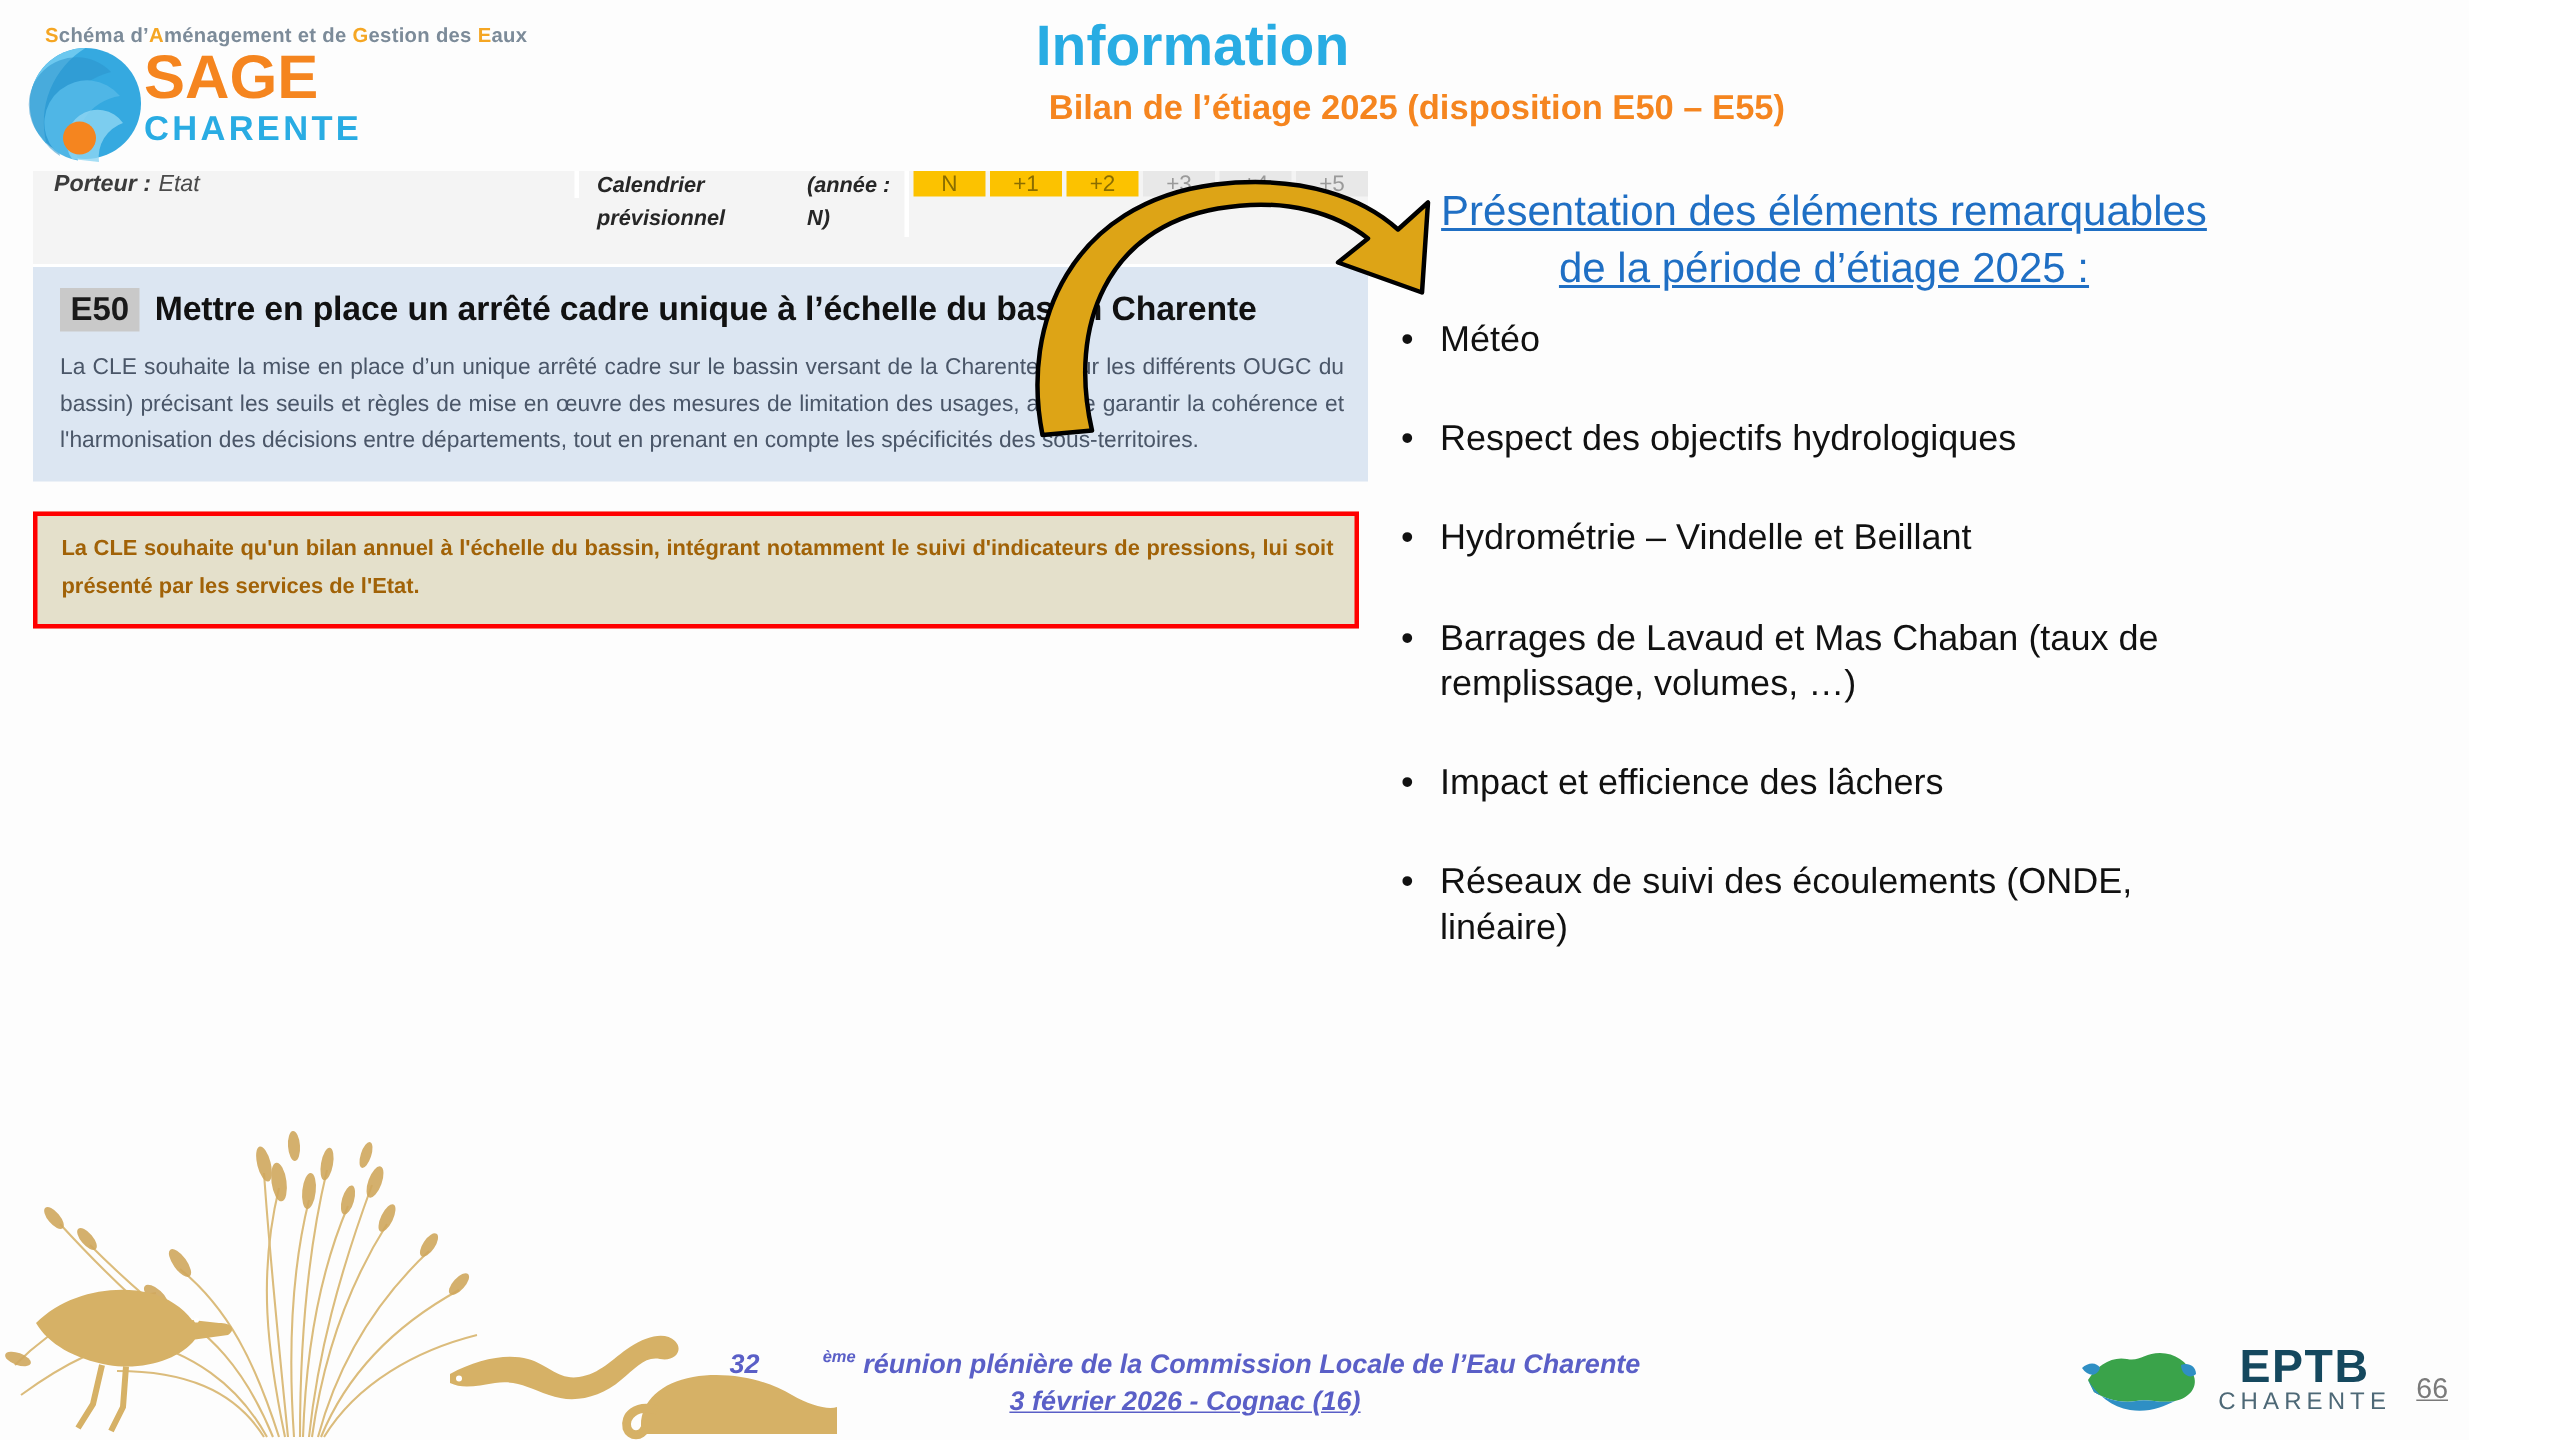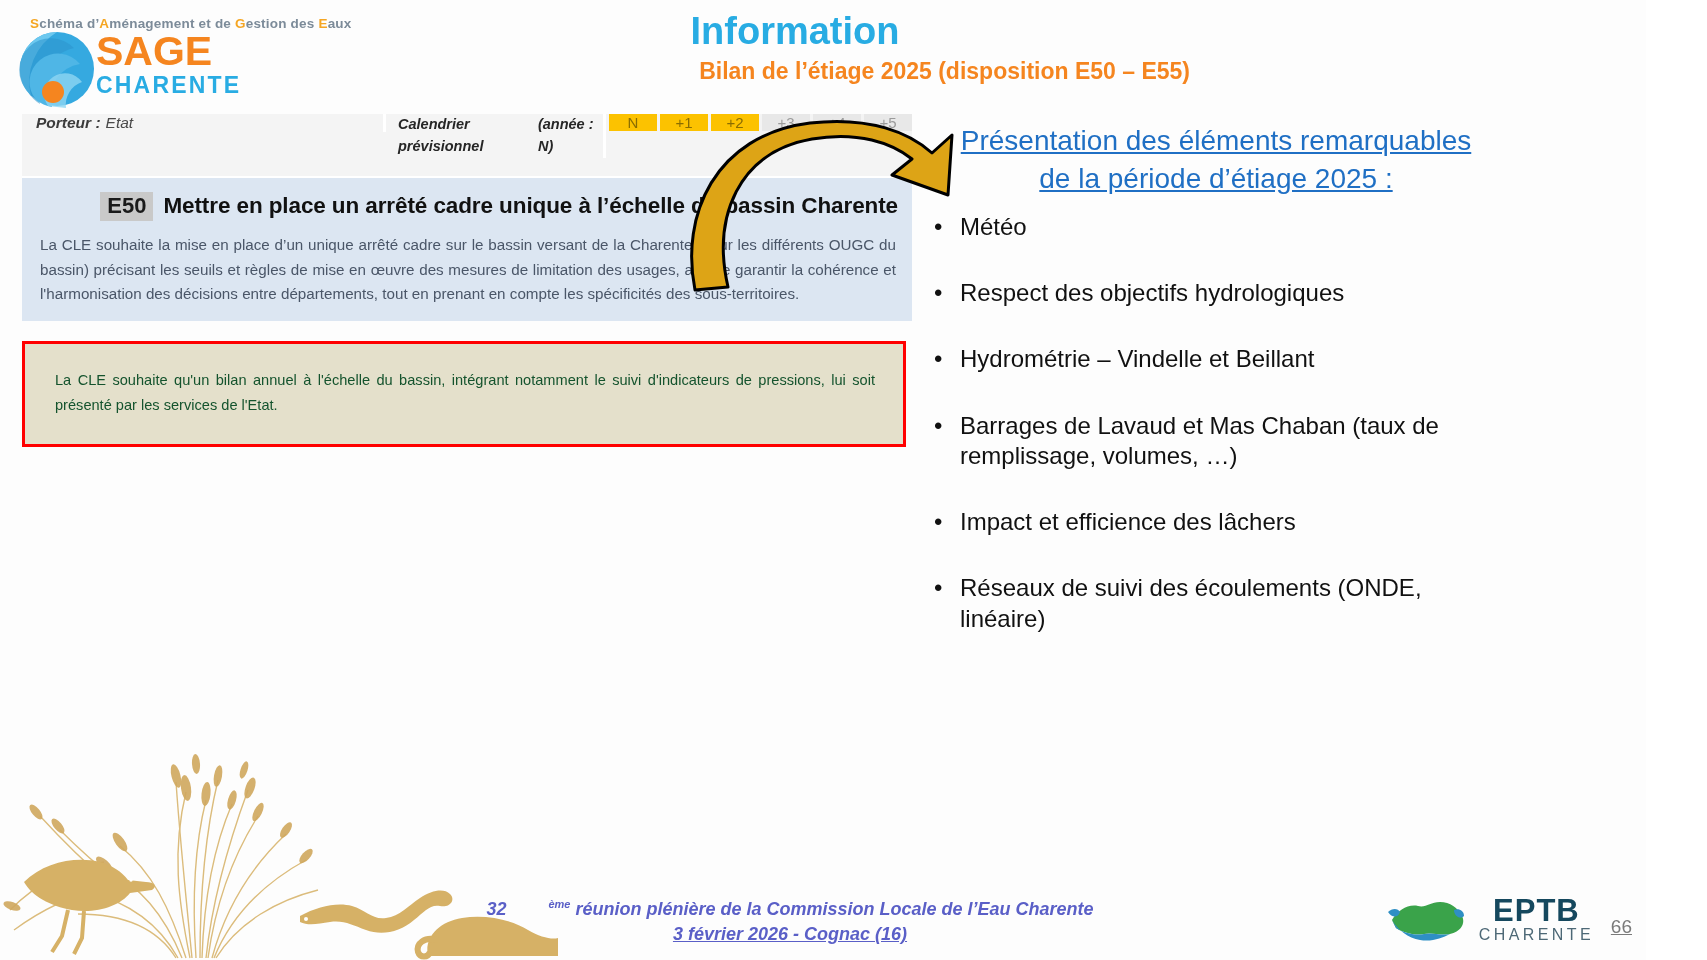--- a/index.html
+++ b/index.html
@@ -154,21 +154,20 @@
 
   #card-body {
     background: #dce6f2;
     padding: 10px 14px 14px 14px;
   }
   #disp-line {
     display: flex;
     align-items: baseline;
     gap: 10px;
     margin: 4px 0 12px 4px;
-    justify-content: flex-end;
   }
   #disp-code {
     background: #c9c9c9;
     color: #1a1a1a;
     font-size: 22px;
     font-weight: bold;
     padding: 1px 7px 2px 7px;
   }
   #disp-title {
     font-size: 22.5px;
@@ -188,25 +187,26 @@
     position: absolute;
     left: 22px;
     top: 341px;
     width: 884px;
     box-sizing: border-box;
     border: 3px solid #ff0000;
     background: #e4e0cb;
     padding: 10px 14px 12px 16px;
   }
   #red-box p {
-    margin: 14px;
+    margin: 0;
     font-size: 14.6px;
-    color: #14532d;
+    color: #a16207;
     line-height: 1.7;
     text-align: justify;
+    font-weight: bold;
   }
 
   
   #arrow {
     position: absolute;
     left: 660px;
     top: 95px;
     width: 300px;
     height: 200px;
     pointer-events: none;

